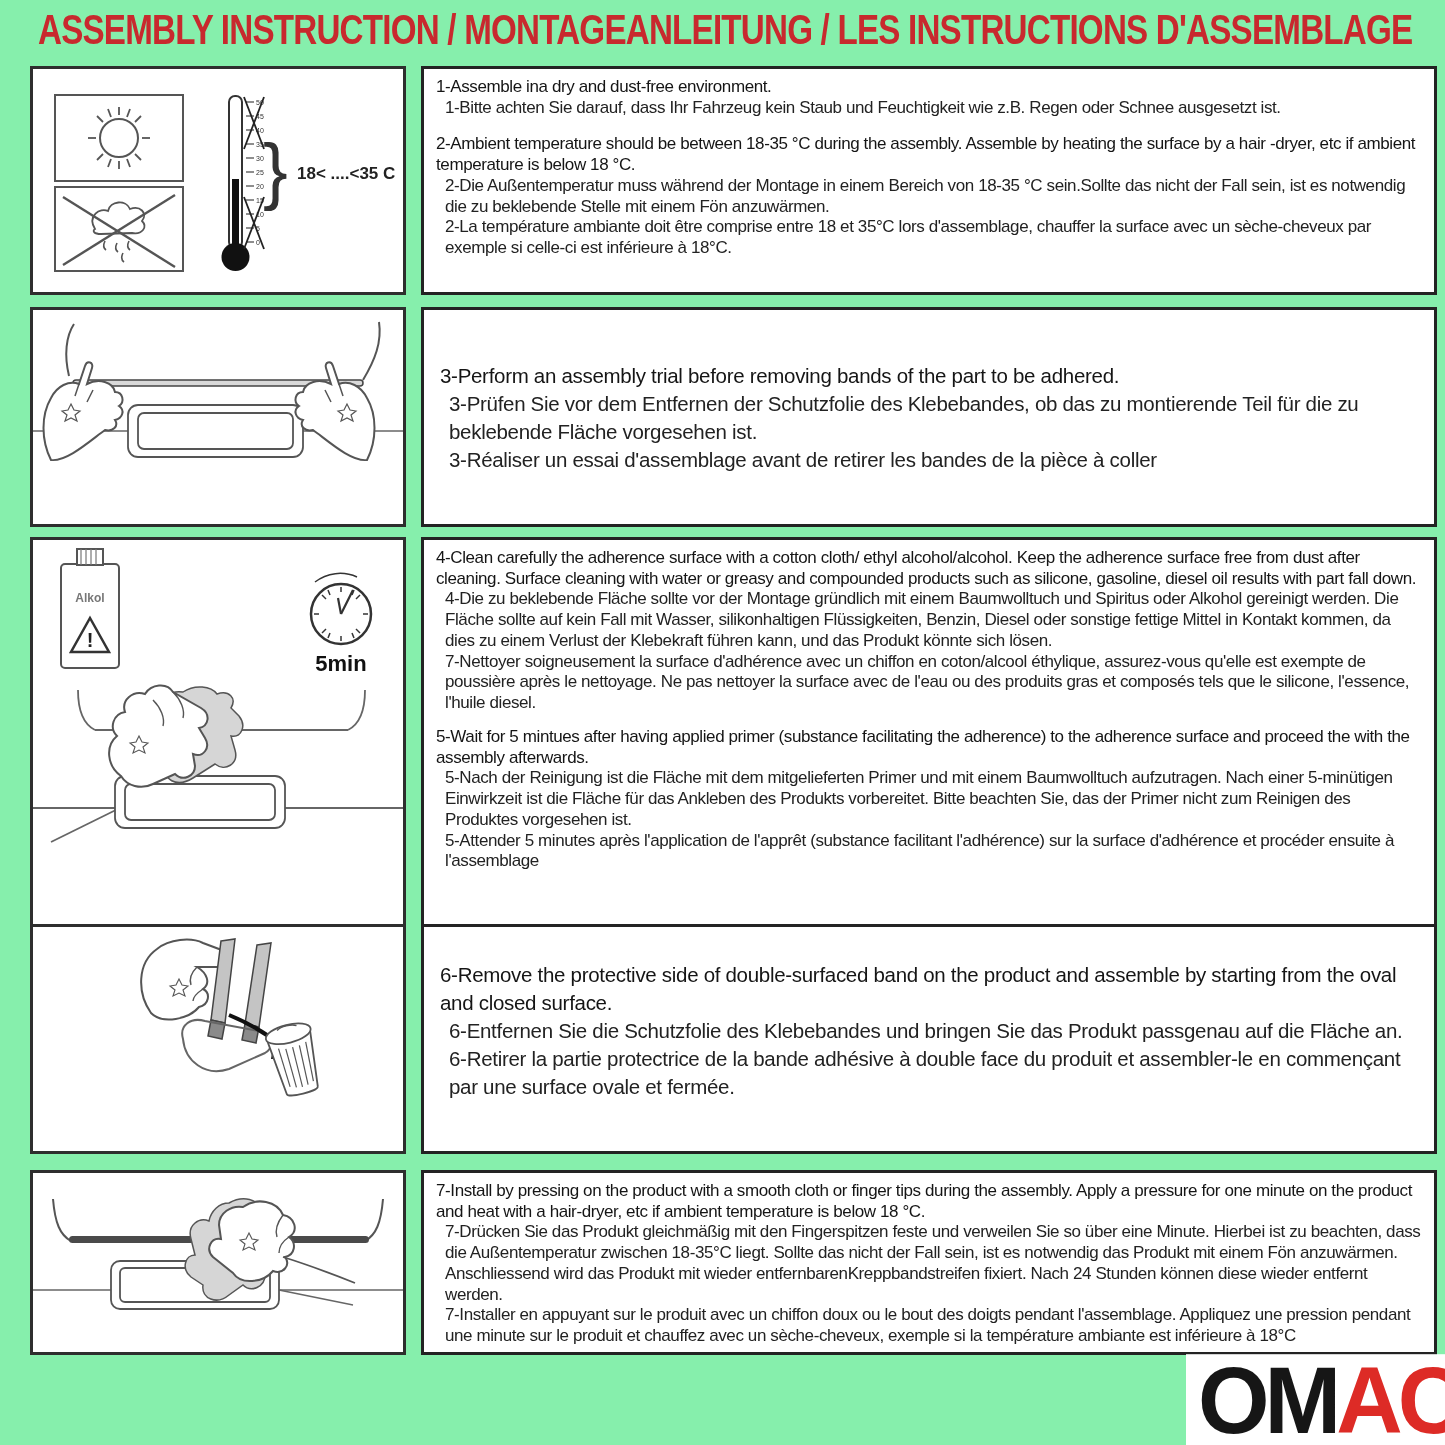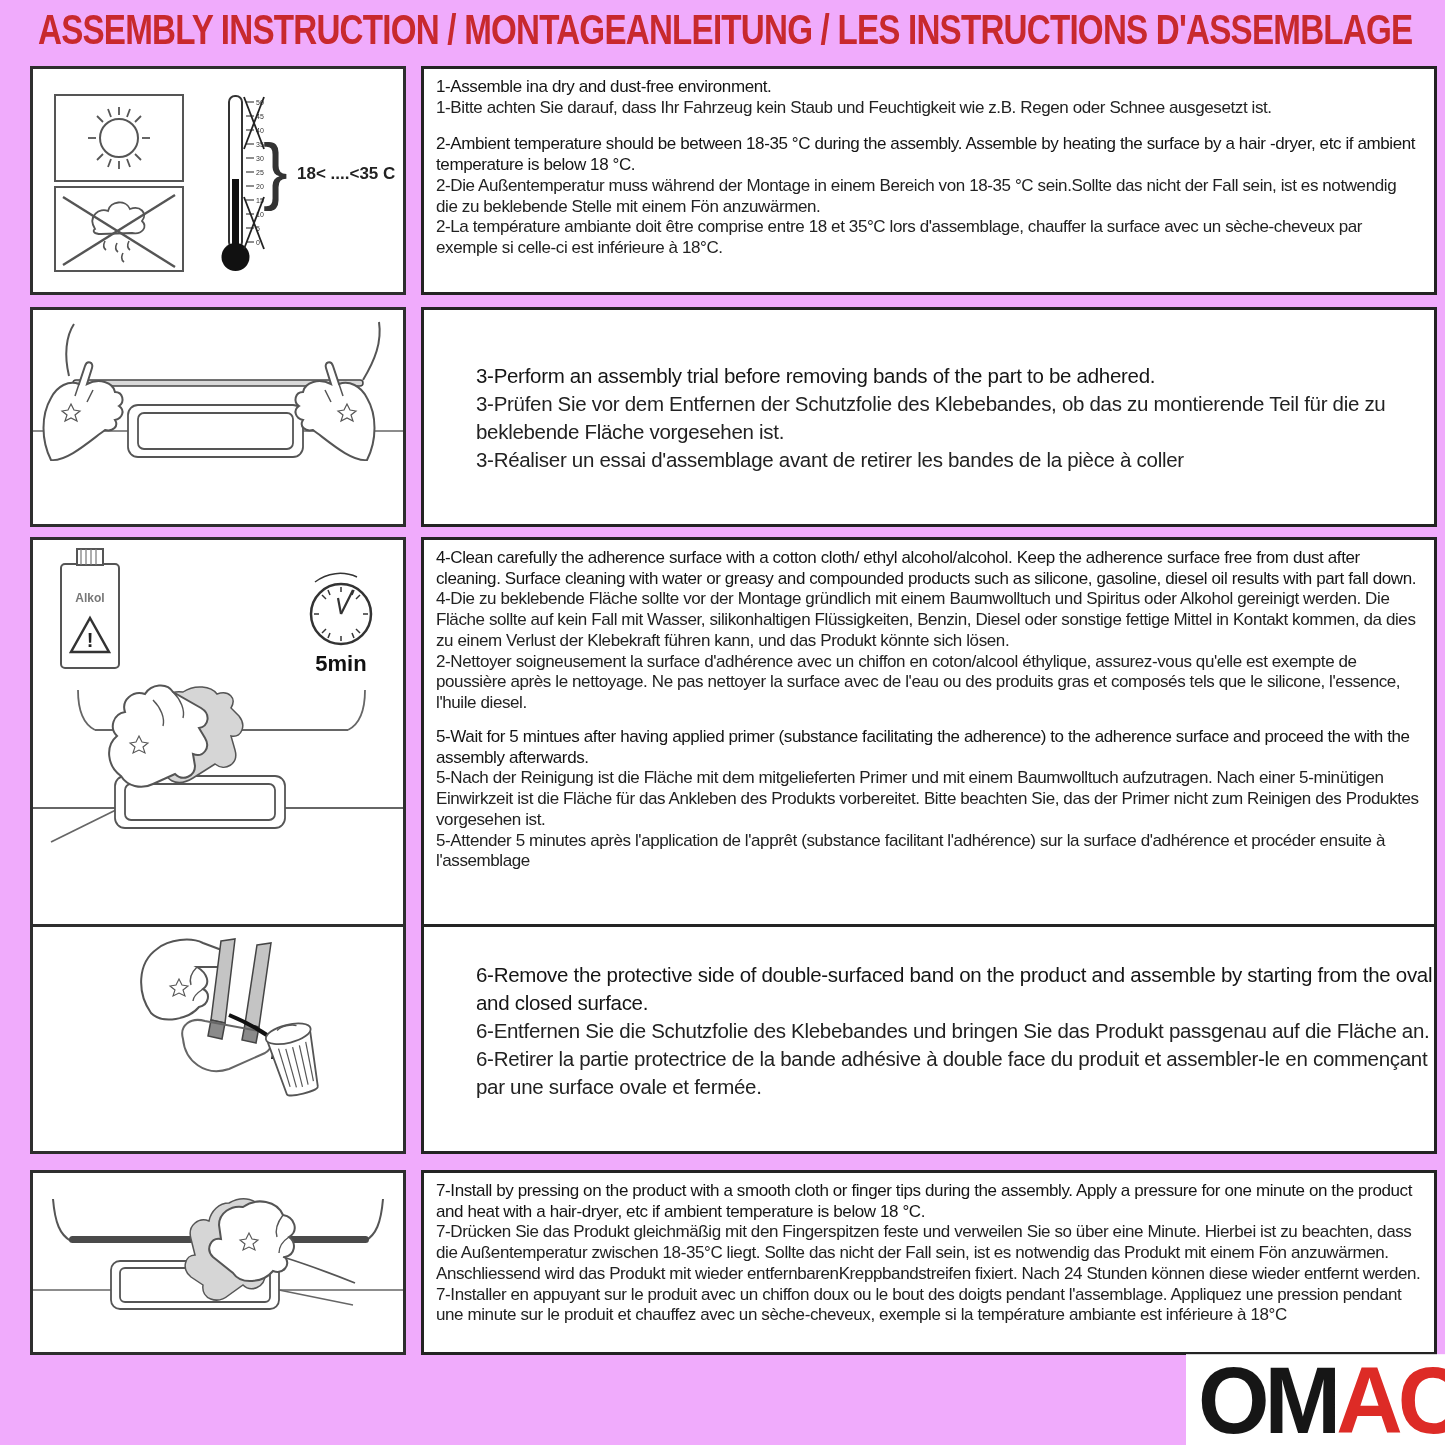--- a/index.html
+++ b/index.html
@@ -1,32 +1,32 @@
 <!DOCTYPE html>
 <html><head>
 <meta charset="utf-8">
 <style>
   html,body{margin:0;padding:0;background:#fff;}
-  #page{position:relative;width:1445px;height:1445px;background:#f0abfc;overflow:hidden;
+  #page{position:relative;width:1445px;height:1445px;background:#86efac;overflow:hidden;
         font-family:"Liberation Sans",sans-serif;color:#1e1e1e;}
   .title{position:absolute;left:38px;top:6px;width:1760px;font-size:42px;font-weight:bold;
          letter-spacing:-1px;color:#C8292E;transform:scaleX(0.79);transform-origin:left top;
          white-space:nowrap;}
   .box{position:absolute;background:#fff;box-sizing:border-box;}
   .lbox{left:30px;width:376px;border:3px solid #2e2e2e;}
-  .rbox{left:421px;width:1016px;border:3px solid #232323;padding-left:36px;}
+  .rbox{left:421px;width:1016px;border:3px solid #232323;}
   .r1{top:66px;height:229px;} .r2{top:307px;height:220px;} .r3{top:537px;height:448px;}
   .r4{top:924px;height:230px;} .r5{top:1170px;height:185px;}
   .txt-sm{font-size:17px;line-height:1.22;letter-spacing:-0.4px;padding:8px 12px 0 12px;}
   .txt-lg{font-size:20.5px;line-height:1.36;letter-spacing:-0.3px;}
   .pad2{padding:52px 14px 0 16px;width:940px;box-sizing:content-box;}
   .pad4{padding:34px 14px 0 16px;width:980px;box-sizing:content-box;}
   p{margin:0;}
   .en{font-weight:normal;color:#151515;}
-  .de,.fr{font-weight:normal;color:#222;}
+  .de,.fr{font-weight:normal;color:#222;margin-left:9px;}
   .gap{height:16px;}
   .gap-sm{height:13px;}
   svg{display:block;}
   .logo{position:absolute;left:1186px;top:1356px;height:90px;background:#fff;z-index:6;
         padding-left:12px;display:flex;align-items:center;
         font-weight:bold;font-size:92px;letter-spacing:-5px;line-height:86px;
         transform:scaleY(1.02);transform-origin:left bottom;}
   .logo .blk{color:#161616;} .logo .red{color:#DD2B26;}
 </style>
 </head>
@@ -201,21 +201,21 @@
         <path d="M140,152 C148,160 152,170 150,178 M120,160 C128,168 132,178 130,186" stroke="#555" stroke-width="1.4" fill="none"></path>
         <path d="M106,196 L109,202 L115,203 L110,207 L112,213 L106,210 L100,213 L102,207 L97,203 L103,202 Z" fill="#fff" stroke="#555" stroke-width="1.1"></path>
       </g>
     </svg>
   </div>
 
   <div class="box rbox r3 txt-sm">
     <div class="step">
       <p class="en">4-Clean carefully the adherence surface with a cotton cloth/ ethyl alcohol/alcohol. Keep the adherence surface free from dust after cleaning. Surface cleaning with water or greasy and compounded products such as silicone, gasoline, diesel oil results with part fall down.</p>
       <p class="de">4-Die zu beklebende Fläche sollte vor der Montage gründlich mit einem Baumwolltuch und Spiritus oder Alkohol gereinigt werden. Die Fläche sollte auf kein Fall mit Wasser, silikonhaltigen Flüssigkeiten, Benzin, Diesel oder sonstige fettige Mittel in Kontakt kommen, da dies zu einem Verlust der Klebekraft führen kann, und das Produkt könnte sich lösen.</p>
-      <p class="fr">2-Nettoyer soigneusement la surface d'adhérence avec un chiffon en coton/alcool éthylique, assurez-vous qu'elle est exempte de poussière après le nettoyage. Ne pas nettoyer la surface avec de l'eau ou des produits gras et composés tels que le silicone, l'essence, l'huile diesel.</p>
+      <p class="fr">7-Nettoyer soigneusement la surface d'adhérence avec un chiffon en coton/alcool éthylique, assurez-vous qu'elle est exempte de poussière après le nettoyage. Ne pas nettoyer la surface avec de l'eau ou des produits gras et composés tels que le silicone, l'essence, l'huile diesel.</p>
     </div>
     <div class="gap-sm"></div>
     <div class="step">
       <p class="en">5-Wait for 5 mintues after having applied primer (substance facilitating the adherence) to the adherence surface and proceed the with the assembly afterwards.</p>
       <p class="de">5-Nach der Reinigung ist die Fläche mit dem mitgelieferten Primer und mit einem Baumwolltuch aufzutragen. Nach einer 5-minütigen Einwirkzeit ist die Fläche für das Ankleben des Produkts vorbereitet. Bitte beachten Sie, das der Primer nicht zum Reinigen des Produktes vorgesehen ist.</p>
       <p class="fr">5-Attender 5 minutes après l'application de l'apprêt (substance facilitant l'adhérence) sur la surface d'adhérence et procéder ensuite à l'assemblage</p>
     </div>
   </div>
 
   <div class="box lbox r4">

